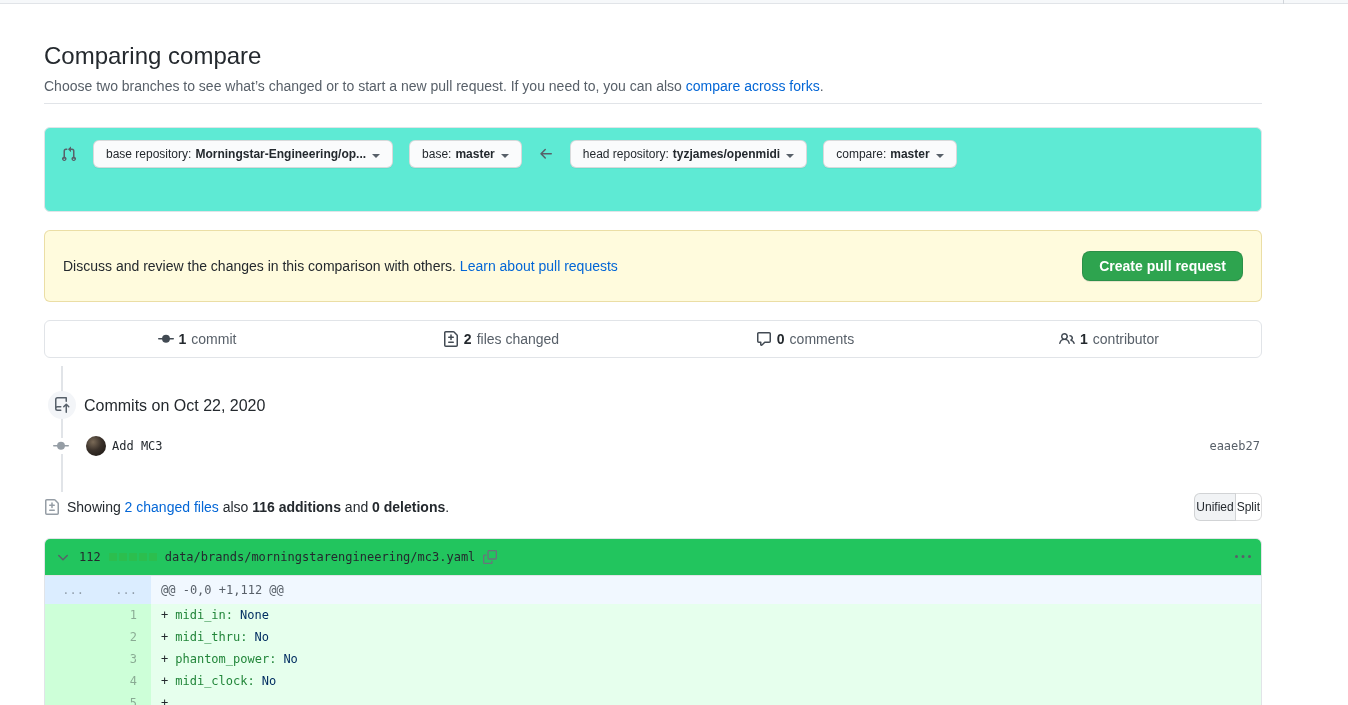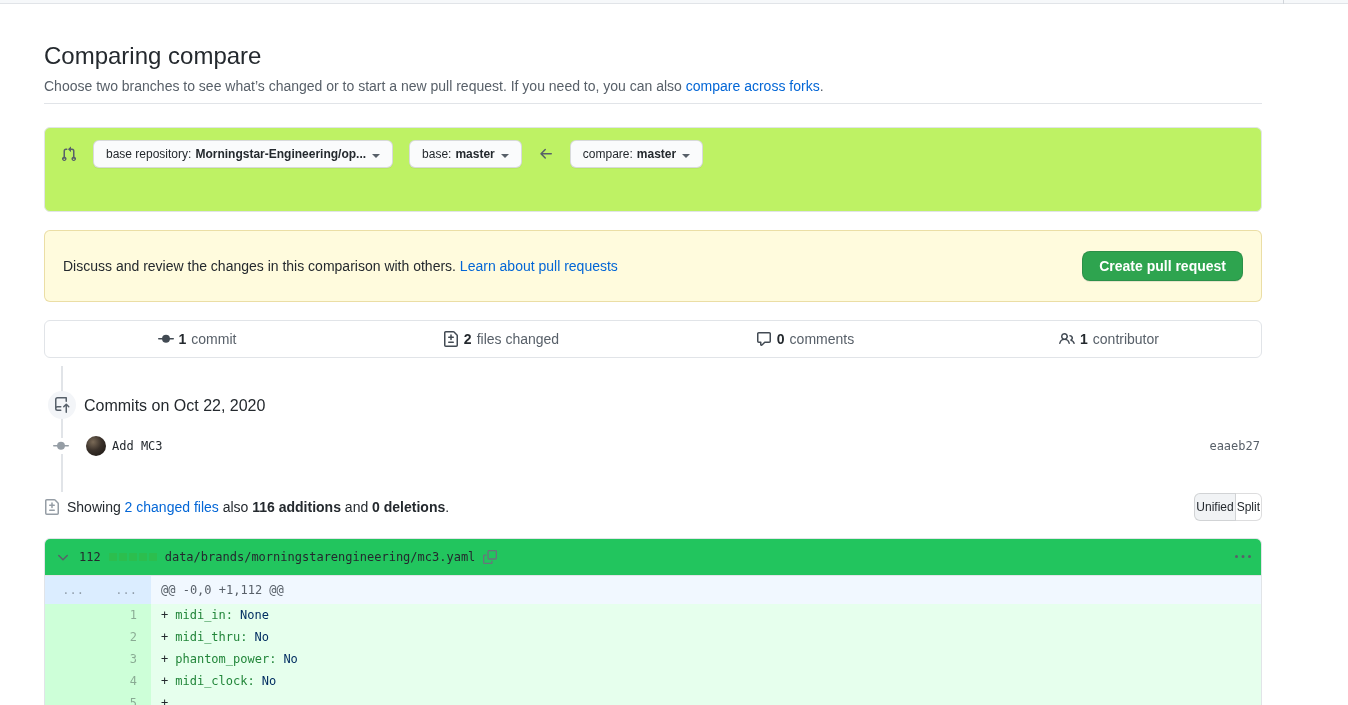--- a/index.html
+++ b/index.html
@@ -16,21 +16,21 @@
   a{text-decoration:none;color:var(--link-blue);cursor:pointer;}
 
   .top-strip{left:0;top:0;width:1348px;height:4px;background:#f6f8fa;border-bottom:1px solid var(--border);}
   .top-strip-div{left:1283px;top:0;width:1px;height:4px;background:#d1d5da;}
 
   .page-title{left:44px;top:42px;font-size:24px;font-weight:400;color:var(--text);}
   .page-sub{left:44px;top:78px;font-size:14px;color:var(--muted);}
   .rule{left:44px;top:103px;width:1218px;height:1px;background:var(--border);}
 
   .compare-box{left:44px;top:127px;width:1218px;height:85px;border:1px solid var(--border);
-    border-radius:6px;background:#bef264;padding:12px 16px;}
+    border-radius:6px;background:#5eead4;padding:12px 16px;}
   .compare-row{display:flex;align-items:center;gap:16px;height:28px;}
   .dd-btn{display:inline-flex;align-items:center;gap:4px;height:28px;padding:0 12px;
     font-size:12px;color:var(--text);background:#fafbfc;border:1px solid rgba(27,31,35,.15);
     border-radius:6px;box-shadow:0 1px 0 rgba(27,31,35,.04);cursor:pointer;white-space:nowrap;}
   .dd-btn b{font-weight:700;}
   .caret{width:0;height:0;border:4px solid transparent;border-top-color:#586069;margin-top:7px;margin-left:2px;}
   .merge-row{margin-top:15px;margin-left:33px;font-size:14px;display:flex;align-items:center;gap:6px;}
   .merge-row b{color:var(--merge-green);font-weight:700;}
   .merge-row .rest{color:var(--muted);}
 
@@ -120,20 +120,25 @@
       <span>base:</span>
       <b>master</b>
       <span class="caret"></span>
     </button>
     <span style="color:#586069;display:flex;">
       <svg width="16" height="16" viewBox="0 0 16 16" fill="currentColor">
           <path d="M7.78 12.53a.75.75 0 0 1-1.06 0L2.47 8.28a.75.75 0 0 1 0-1.06l4.25-4.25a.751.751 0 0 1 1.042.018.751.751 0 0 1 .018 1.042L4.81 7h8.44a.75.75 0 0 1 0 1.5H4.81l2.97 2.97a.75.75 0 0 1 0 1.06Z"></path>
         </svg>
     </span>
     <button class="dd-btn">
+      <span>head repository:</span>
+      <b>tyzjames/openmidi</b>
+      <span class="caret"></span>
+    </button>
+    <button class="dd-btn">
       <span>compare:</span>
       <b>master</b>
       <span class="caret"></span>
     </button>
   </div>
 </div>
 
 <div class="abs banner">
   <div>
     <span>Discuss and review the changes in this comparison with others. </span><a>Learn about pull requests</a>

